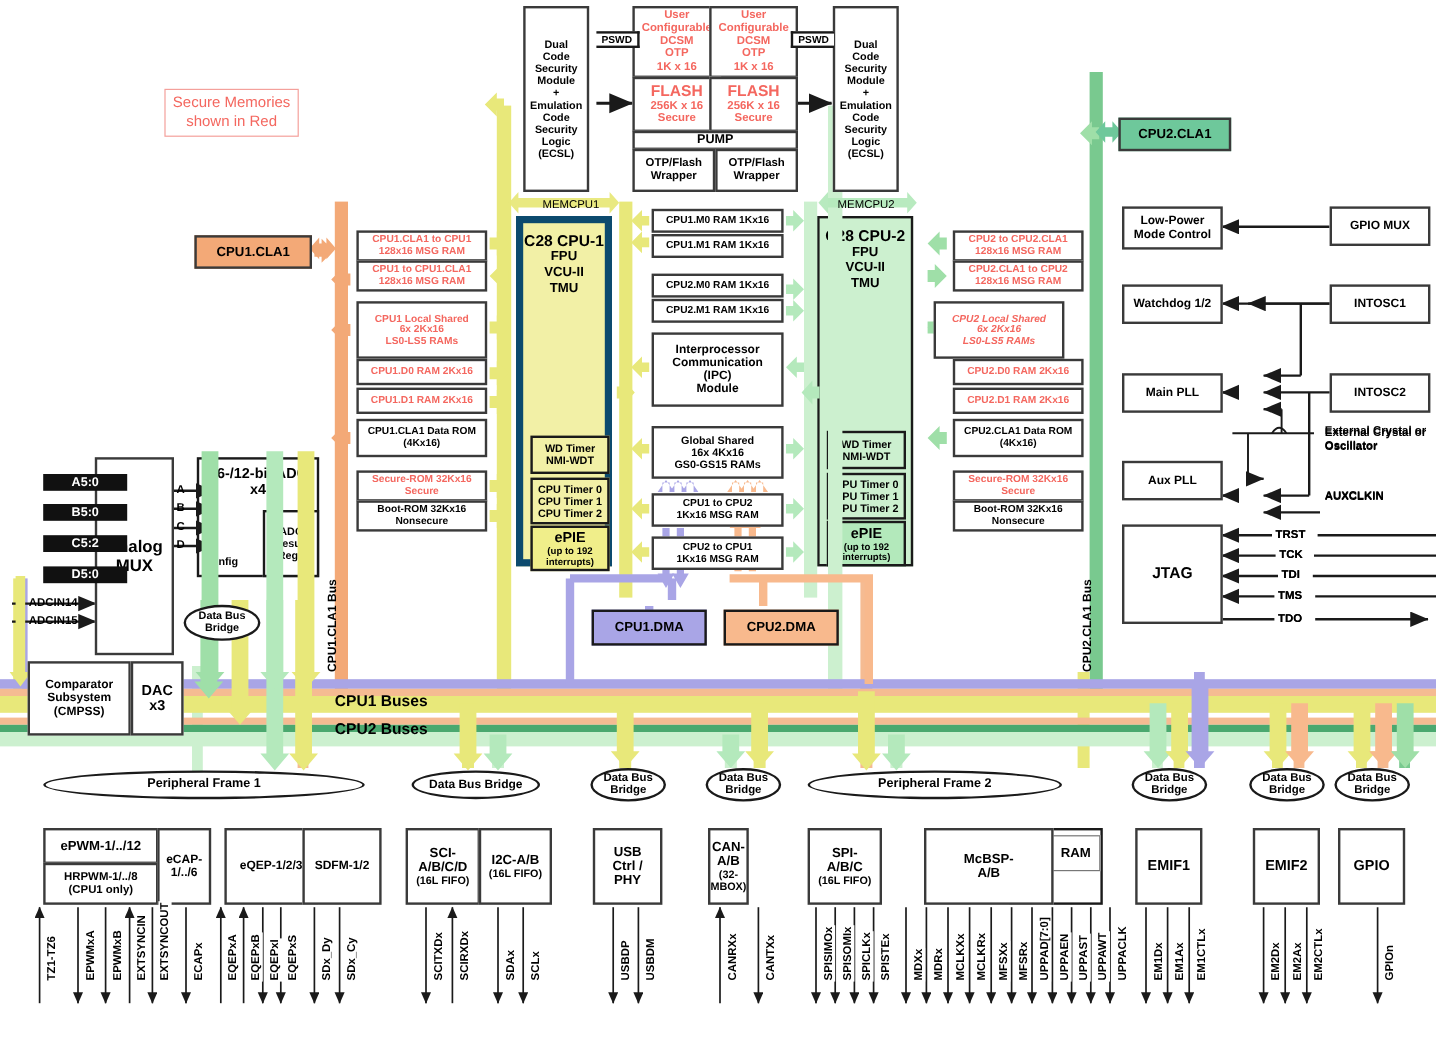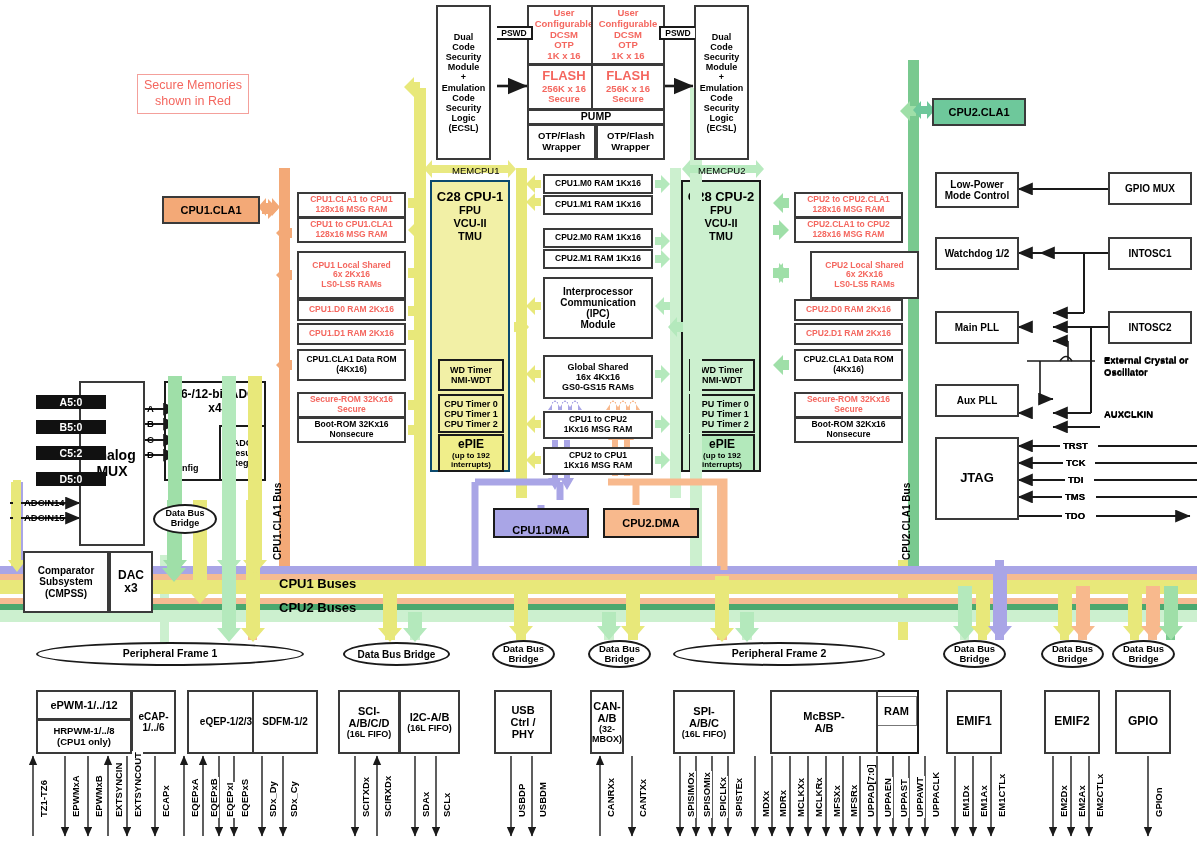--- a/index.html
+++ b/index.html
@@ -13,21 +13,21 @@
   .box{position:absolute;box-sizing:border-box;border:2px solid #3a3a3a;background:#fff;
        display:flex;flex-direction:column;align-items:center;justify-content:center;
        text-align:center;font-size:10px;font-weight:bold;line-height:1.12;z-index:5;}
   .box.red-txt{color:#f4675f;}
 
   
   .yel{background:#f2f0a6;}
   .grn{background:#ccf0cf;}
   .org{background:#f3a977;}
   .grn2{background:#6ec89b;}
-  .lav{background:#a9a5e6;justify-content:flex-end;}
+  .lav{background:#a9a5e6;}
   .orgl{background:#f8b98d;}
 
   
   .vbus{position:absolute;z-index:1;}
   .hbus{position:absolute;z-index:2;}
 
   
   .rot{position:absolute;transform-origin:left top;transform:rotate(-90deg);
        white-space:nowrap;font-size:10px;font-weight:bold;z-index:7;}
   .rot.small{font-size:9.5px;}
@@ -332,21 +332,21 @@
 
   
   <div class="box red-txt" style="left:794px;top:192px;width:109px;height:26px;font-size:8.5px;">
     <span>CPU2 to CPU2.CLA1</span>
     <span>128x16 MSG RAM</span>
   </div>
   <div class="box red-txt" style="left:794px;top:217px;width:109px;height:26px;font-size:8.5px;">
     <span>CPU2.CLA1 to CPU2</span>
     <span>128x16 MSG RAM</span>
   </div>
-  <div class="box red-txt" style="left:810px;top:251px;width:109px;height:48px;font-size:8.5px;">
+  <div class="box red-txt" style="left:778px;top:251px;width:109px;height:48px;font-size:8.5px;font-style:italic;">
     <span>CPU2 Local Shared</span>
     <span>6x 2Kx16</span>
     <span>LS0-LS5 RAMs</span>
   </div>
   <div class="box red-txt" style="left:794px;top:299px;width:109px;height:22px;font-size:8.5px;">
     <span>CPU2.D0 RAM 2Kx16</span>
   </div>
   <div class="box red-txt" style="left:794px;top:323px;width:109px;height:22px;font-size:8.5px;">
     <span>CPU2.D1 RAM 2Kx16</span>
   </div>
@@ -357,21 +357,21 @@
   <div class="box red-txt" style="left:794px;top:392px;width:109px;height:26px;font-size:8.5px;">
     <span>Secure-ROM 32Kx16</span>
     <span>Secure</span>
   </div>
   <div class="box" style="left:794px;top:417px;width:109px;height:26px;font-size:8.5px;">
     <span>Boot-ROM 32Kx16</span>
     <span>Nonsecure</span>
   </div>
 
   
-  <div class="abs yel" style="left:430px;top:180px;width:80px;height:292px;border:2px solid #0c4a6e;">
+  <div class="abs yel" style="left:430px;top:180px;width:80px;height:292px;border:6px solid #0c4a6e;">
     <div style="text-align:center;padding-top:7px;font-size:13px;font-weight:bold;">C28 CPU-1</div>
     <div style="text-align:center;font-size:11px;font-weight:bold;line-height:1.2;">
       <div>FPU</div>
       <div>VCU-II</div>
       <div>TMU</div>
     </div>
     <div class="abs" style="left:6px;top:177px;width:66px;height:32px;border:2px solid #1a1a1a;background:#f2f0a6;
                 display:flex;flex-direction:column;align-items:center;justify-content:center;font-size:9px;font-weight:bold;">
       <span>WD Timer</span>
       <span>NMI-WDT</span>

